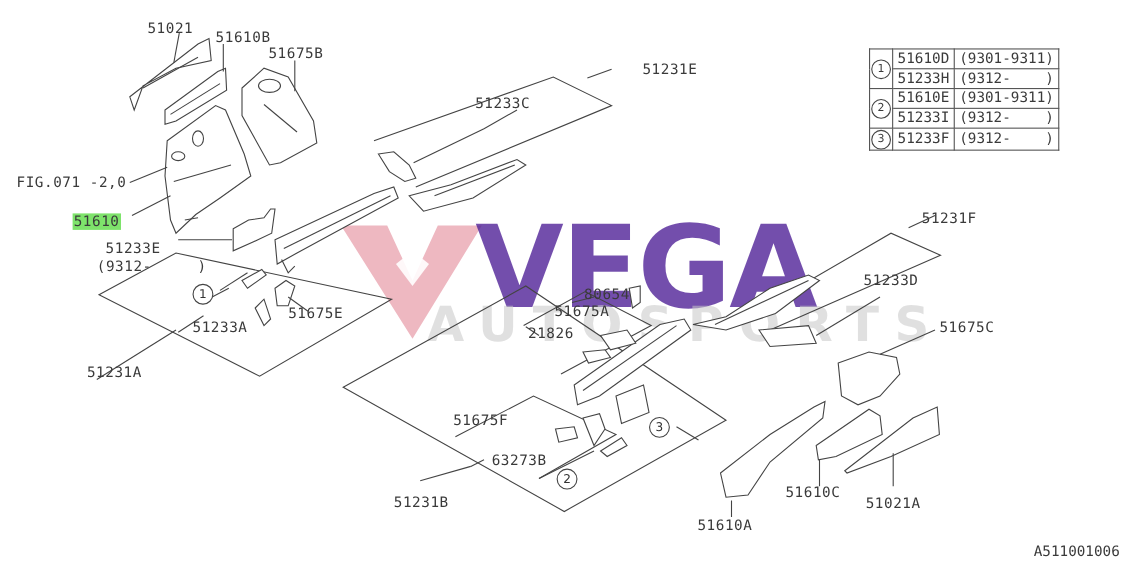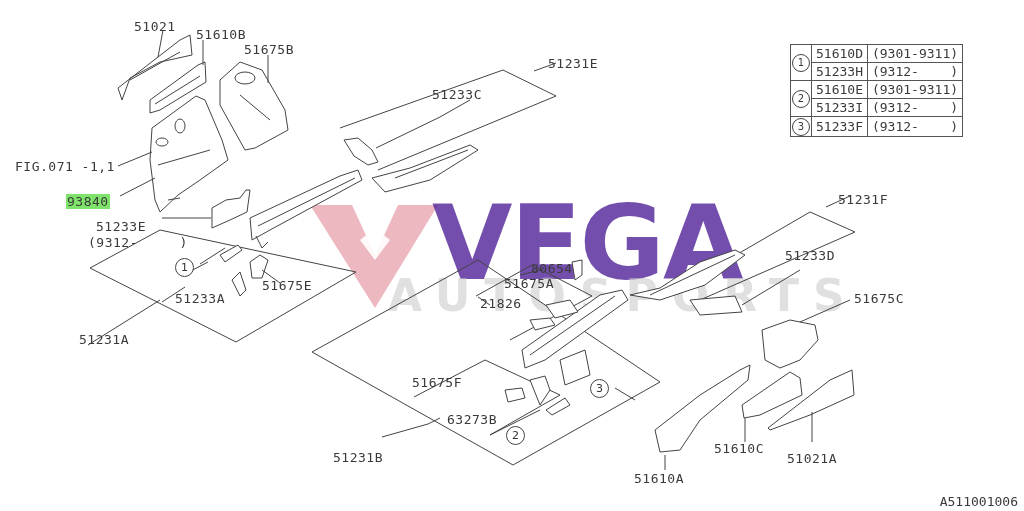--- a/index.html
+++ b/index.html
@@ -124,35 +124,35 @@
 
     <path d="M768,428 L830,380 L852,370 L854,395 L810,415 L770,430 Z" fill="#fff"></path>
     <path d="M812,412 L812,442"></path>
 
     <path d="M520,275 L540,270"></path>
   </svg>
 
   <div class="lbl" style="left:134px;top:20px">51021</div>
   <div class="lbl" style="left:196px;top:28px">51610B</div>
   <div class="lbl" style="left:244px;top:43px">51675B</div>
-  <div class="lbl" style="left:15px;top:160px">FIG.071 -1,1</div>
-  <div class="lbl" style="left:66px;top:195px"><span class="hl">93840</span></div>
+  <div class="lbl" style="left:15px;top:160px">FIG.071 -2,0</div>
+  <div class="lbl" style="left:66px;top:195px"><span class="hl">51610</span></div>
   <div class="lbl" style="left:96px;top:220px">51233E</div>
   <div class="lbl" style="left:88px;top:236px">(9312-     )</div>
   <div class="lbl" style="left:175px;top:292px">51233A</div>
   <div class="lbl" style="left:262px;top:279px">51675E</div>
   <div class="lbl" style="left:79px;top:333px">51231A</div>
   <div class="lbl" style="left:432px;top:88px">51233C</div>
-  <div class="lbl" style="left:548px;top:57px">51231E</div>
+  <div class="lbl" style="left:584px;top:57px">51231E</div>
   <div class="lbl" style="left:531px;top:262px">80654</div>
   <div class="lbl" style="left:504px;top:277px">51675A</div>
   <div class="lbl" style="left:480px;top:297px">21826</div>
   <div class="lbl" style="left:412px;top:376px">51675F</div>
   <div class="lbl" style="left:447px;top:413px">63273B</div>
-  <div class="lbl" style="left:333px;top:451px">51231B</div>
+  <div class="lbl" style="left:358px;top:451px">51231B</div>
   <div class="lbl" style="left:838px;top:193px">51231F</div>
   <div class="lbl" style="left:785px;top:249px">51233D</div>
   <div class="lbl" style="left:854px;top:292px">51675C</div>
   <div class="lbl" style="left:634px;top:472px">51610A</div>
   <div class="lbl" style="left:714px;top:442px">51610C</div>
   <div class="lbl" style="left:787px;top:452px">51021A</div>
 
   <div class="circ" style="left:175px;top:258px">1</div>
   <div class="circ" style="left:506px;top:426px">2</div>
   <div class="circ" style="left:590px;top:379px">3</div>

